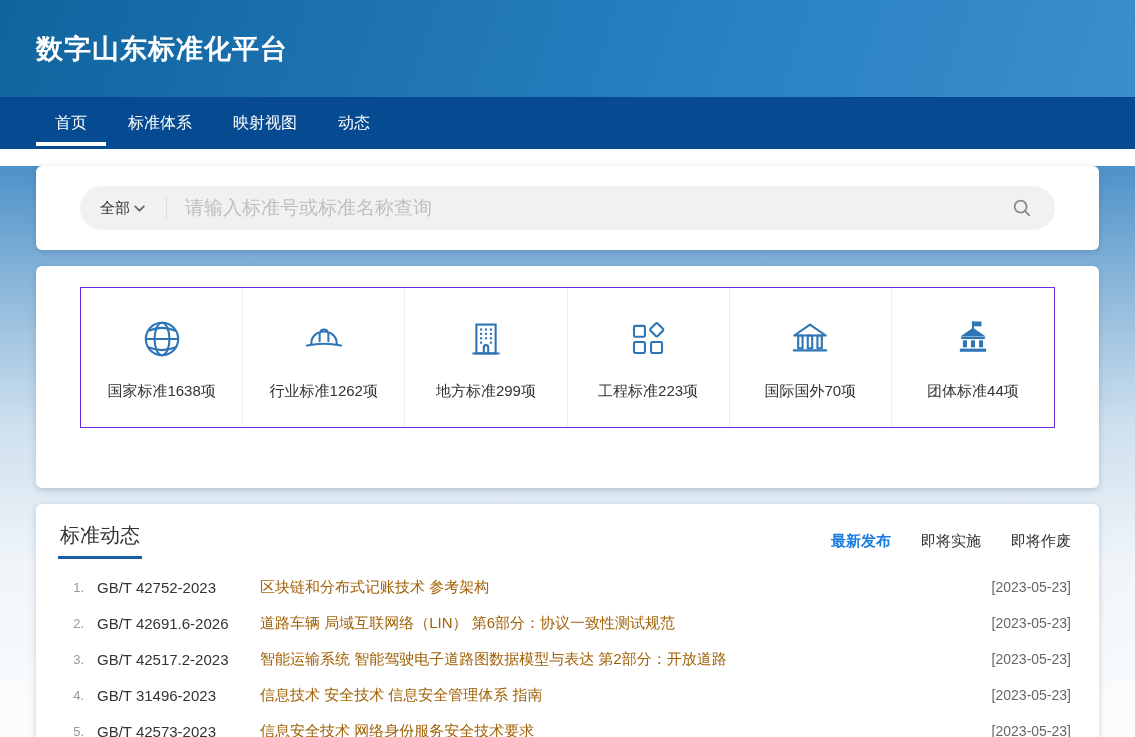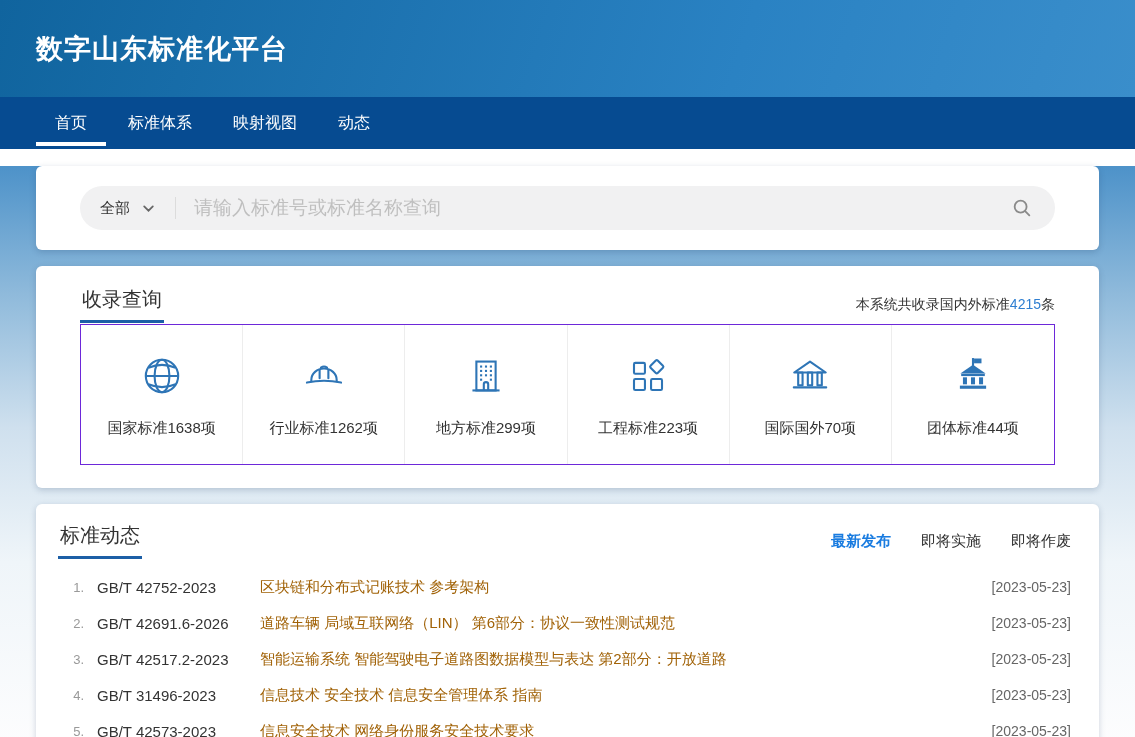--- a/index.html
+++ b/index.html
@@ -18,21 +18,21 @@
   .nav-item.active::after { content:""; position:absolute; left:0; right:0; bottom:3px; height:4px; background:#fff; }
 
   
   .page { height:582px; padding:0 36px;
           background:linear-gradient(180deg,#4d92c9 0%,#8fbadb 22%,#cfe0ee 45%,#eff5f9 68%,#fdfdfe 100%); }
   .card { background:#fff; border-radius:6px; box-shadow:0 2px 6px rgba(30,60,100,.22); }
 
   
   .card-search { margin-top:17px; height:84px; display:flex; align-items:center; padding:0 44px; }
   .search-pill { flex:1; height:44px; background:#f1f1f2; border-radius:22px; display:flex; align-items:center; padding:0 22px 0 16px; }
-  .filter { display:flex; align-items:center; gap:12px; font-size:15px; color:#333; cursor:pointer; padding:0 4px; }
+  .filter { display:flex; align-items:center; gap:3px; font-size:15px; color:#333; cursor:pointer; padding:0 4px; }
   .v-divider { width:1px; height:22px; background:#dcdcdc; margin:0 18px 0 16px; }
   .search-input { flex:1; border:none; outline:none; background:transparent; font-size:19px; color:#0369a1;
                   font-family:"Liberation Sans","DejaVu Sans",sans-serif; }
   .search-input::placeholder { color:#bfbfbf; }
   .icon-btn { width:22px; height:22px; display:flex; align-items:center; justify-content:center; cursor:pointer; }
 
   
   .card-catalog { margin-top:16px; height:222px; padding:20px 44px 0; }
   .sec-head { display:flex; justify-content:space-between; align-items:flex-end; }
   .sec-title { font-size:20px; color:#333; display:inline-block; padding:0 2px 7px; border-bottom:3px solid #1c5fa6; }
@@ -103,26 +103,20 @@
       <span class="icon-btn">
         <svg viewBox="0 0 24 24" fill="none" stroke="#8a8a8a" stroke-width="2" stroke-linecap="round">
           <circle cx="10.5" cy="10.5" r="6.5"></circle>
             <path d="M15.4 15.4 L20 20"></path>
         </svg>
       </span>
     </div>
   </section>
 
   <section class="card card-catalog">
-    <div class="sec-head">
-      <span class="sec-title">收录查询</span>
-      <span class="summary">
-        <span>本系统共收录国内外标准</span><span class="count">4215</span><span>条</span>
-      </span>
-    </div>
     <div class="cat-grid">
 
         <div class="cat-cell">
           <span class="cat-icon">
             <svg viewBox="0 0 48 48" fill="none" stroke="#2e75b6" stroke-width="2.4">
    <circle cx="24" cy="24" r="18.5"></circle>
               <ellipse cx="24" cy="24" rx="8.5" ry="18.5"></ellipse>
    <path d="M5.5 24h37"></path>
               <path d="M8.5 14.5q15.5-6.5 31 0"></path>
               <path d="M8.5 33.5q15.5 6.5 31 0"></path>

